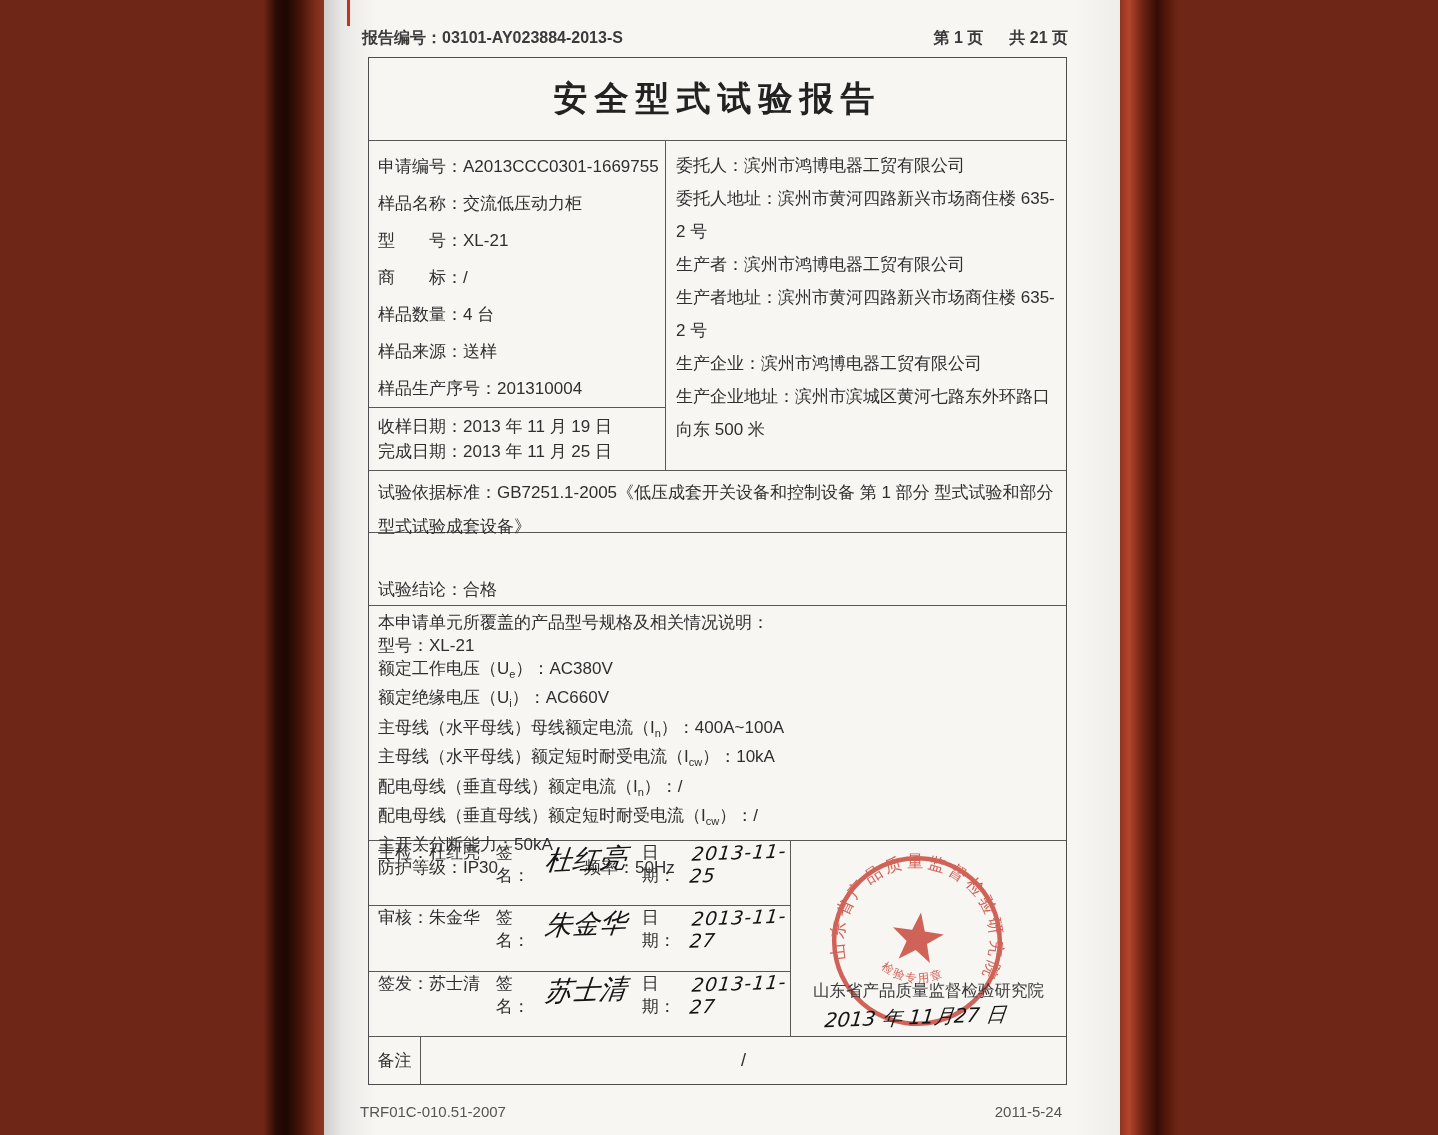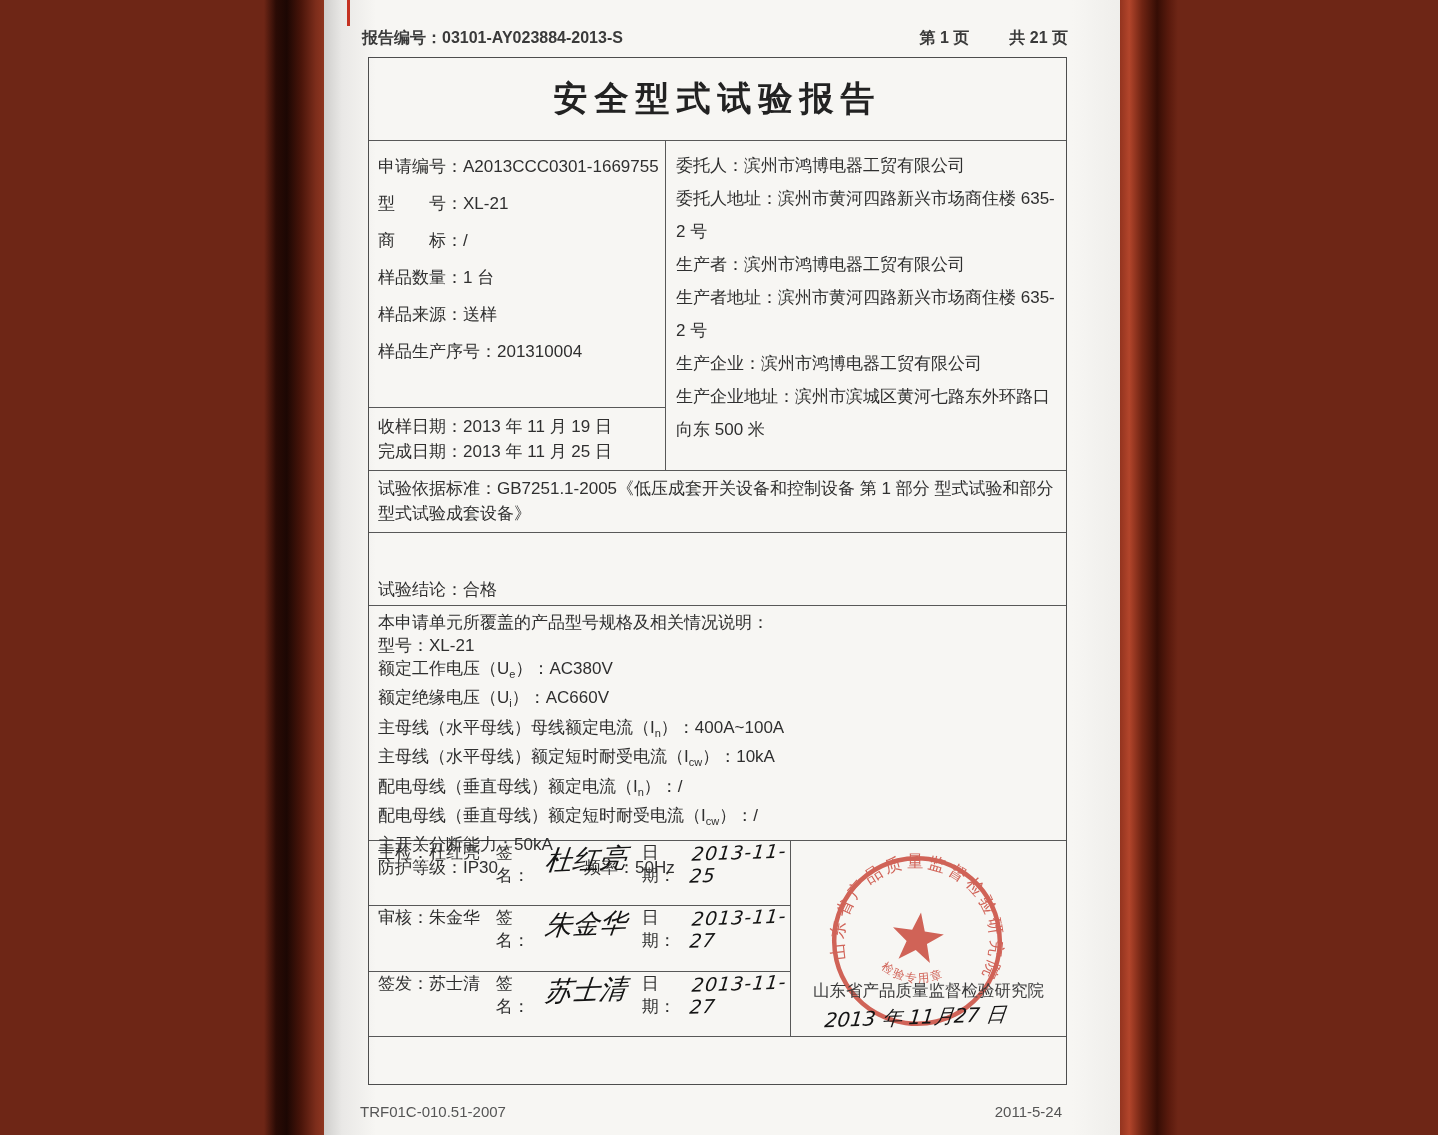--- a/index.html
+++ b/index.html
@@ -9,39 +9,39 @@
   .frame-left{position:absolute;left:264px;top:0;width:60px;height:100%;
     background:linear-gradient(90deg,#6e2616 0%,#2a0b05 20%,#1c0703 38%,#4a150a 62%,#7c2d1b 86%,#8f3620 100%);}
   .frame-right{position:absolute;left:1120px;top:0;width:58px;height:100%;
     background:linear-gradient(90deg,#93341f 0%,#b2452b 16%,#6f2413 38%,#350d05 64%,#591a0d 84%,#6e2616 100%);}
   
   .paper{position:absolute;left:324px;top:0;width:796px;height:1135px;
     background:linear-gradient(90deg,#cfcecc 0px,#e9e8e6 18px,#f7f6f3 52px,#f7f6f3 94%,#efeeeb 100%);}
   .scan-mark{position:absolute;left:23px;top:0;width:3px;height:26px;background:#c43222;}
   .page-header{position:absolute;top:28px;left:38px;right:52px;display:flex;
     justify-content:space-between;font-size:16px;font-weight:600;color:#3a3a3a;}
-  .page-header .pages{display:flex;gap:40px;}
+  .page-header .pages{display:flex;gap:26px;}
   
   .report-table{position:absolute;top:57px;left:44px;width:699px;height:1028px;
     border:1.6px solid #4d4d4d;display:flex;flex-direction:column;box-sizing:border-box;
     font-size:17px;}
   .row{box-sizing:border-box;border-bottom:1px solid #585858;}
   .title-row{height:83px;display:flex;align-items:center;justify-content:center;}
   .title-row h1{margin:0;font-size:34px;font-weight:600;letter-spacing:7px;color:#222;}
   .info-row{height:330px;display:flex;}
   .info-left{width:297px;border-right:1px solid #585858;box-sizing:border-box;
     display:flex;flex-direction:column;}
   .info-left-top{height:267px;border-bottom:1px solid #585858;box-sizing:border-box;
     padding:7px 6px 0 9px;}
   .info-field{line-height:37px;white-space:nowrap;}
   .info-left-dates{flex:1;padding:6px 6px 0 9px;}
   .date-field{line-height:25px;white-space:nowrap;}
   .info-right{flex:1;padding:8px 10px 0 10px;box-sizing:border-box;}
   .party-field{line-height:33px;}
-  .standard-row{height:62px;padding:5px 10px 0 9px;line-height:25px;}
+  .standard-row{height:62px;padding:5px 10px 0 9px;line-height:34px;}
   .conclusion-row{height:33px;display:flex;align-items:center;padding-left:9px;margin-top:40px;}
   .specs-row{height:235px;padding:5px 10px 0 9px;}
   .spec-line{line-height:23px;white-space:nowrap;}
   .spec-line sub{font-size:11px;}
   
   .sig-block{height:196px;display:flex;}
   .sig-rows{width:422px;border-right:1px solid #585858;box-sizing:border-box;
     display:flex;flex-direction:column;}
   .sig-row{flex:1;display:flex;padding-left:9px;
     border-bottom:1px solid #585858;box-sizing:border-box;}
@@ -86,23 +86,24 @@
 
     <div class="report-table">
       <div class="row title-row">
         <h1>安全型式试验报告</h1>
       </div>
 
       <div class="row info-row">
         <div class="info-left">
           <div class="info-left-top">
               <div class="info-field">申请编号：A2013CCC0301-1669755</div>
+              <div class="info-field">样品名称：交流低压动力柜</div>
               <div class="info-field">型　　号：XL-21</div>
               <div class="info-field">商　　标：/</div>
-              <div class="info-field">样品数量：1 台</div>
+              <div class="info-field">样品数量：4 台</div>
               <div class="info-field">样品来源：送样</div>
               <div class="info-field">样品生产序号：201310004</div>
             </div>
           <div class="info-left-dates">
               <div class="date-field">收样日期：2013 年 11 月 19 日</div>
               <div class="date-field">完成日期：2013 年 11 月 25 日</div>
             </div>
         </div>
         <div class="info-right">
             <div class="party-field">委托人：滨州市鸿博电器工贸有限公司</div>
@@ -168,20 +169,24 @@
             <polygon fill="currentColor" points="100,68 107.1,88.3 128.5,88.7 111.4,101.7 117.6,122.3 100,110 82.4,122.3 88.6,101.7 71.5,88.7 92.9,88.3"></polygon>
             <text font-size="13" letter-spacing="2" fill="currentColor">
               <textPath href="#botPath" startOffset="50%" text-anchor="middle">检验专用章</textPath>
             </text>
           </svg>
           <div class="issuer-name">山东省产品质量监督检验研究院</div>
           <div class="issuer-date hand">2013 年 11月27 日</div>
         </div>
       </div>
 
+      <div class="row remark-row">
+        <div class="remark-label">备注</div>
+        <div class="remark-value">/</div>
+      </div>
     </div>
 
     <div class="page-footer">
       <span>TRF01C-010.51-2007</span>
       <span>2011-5-24</span>
     </div>
   </div>
 </div>
 
 </body></html>

